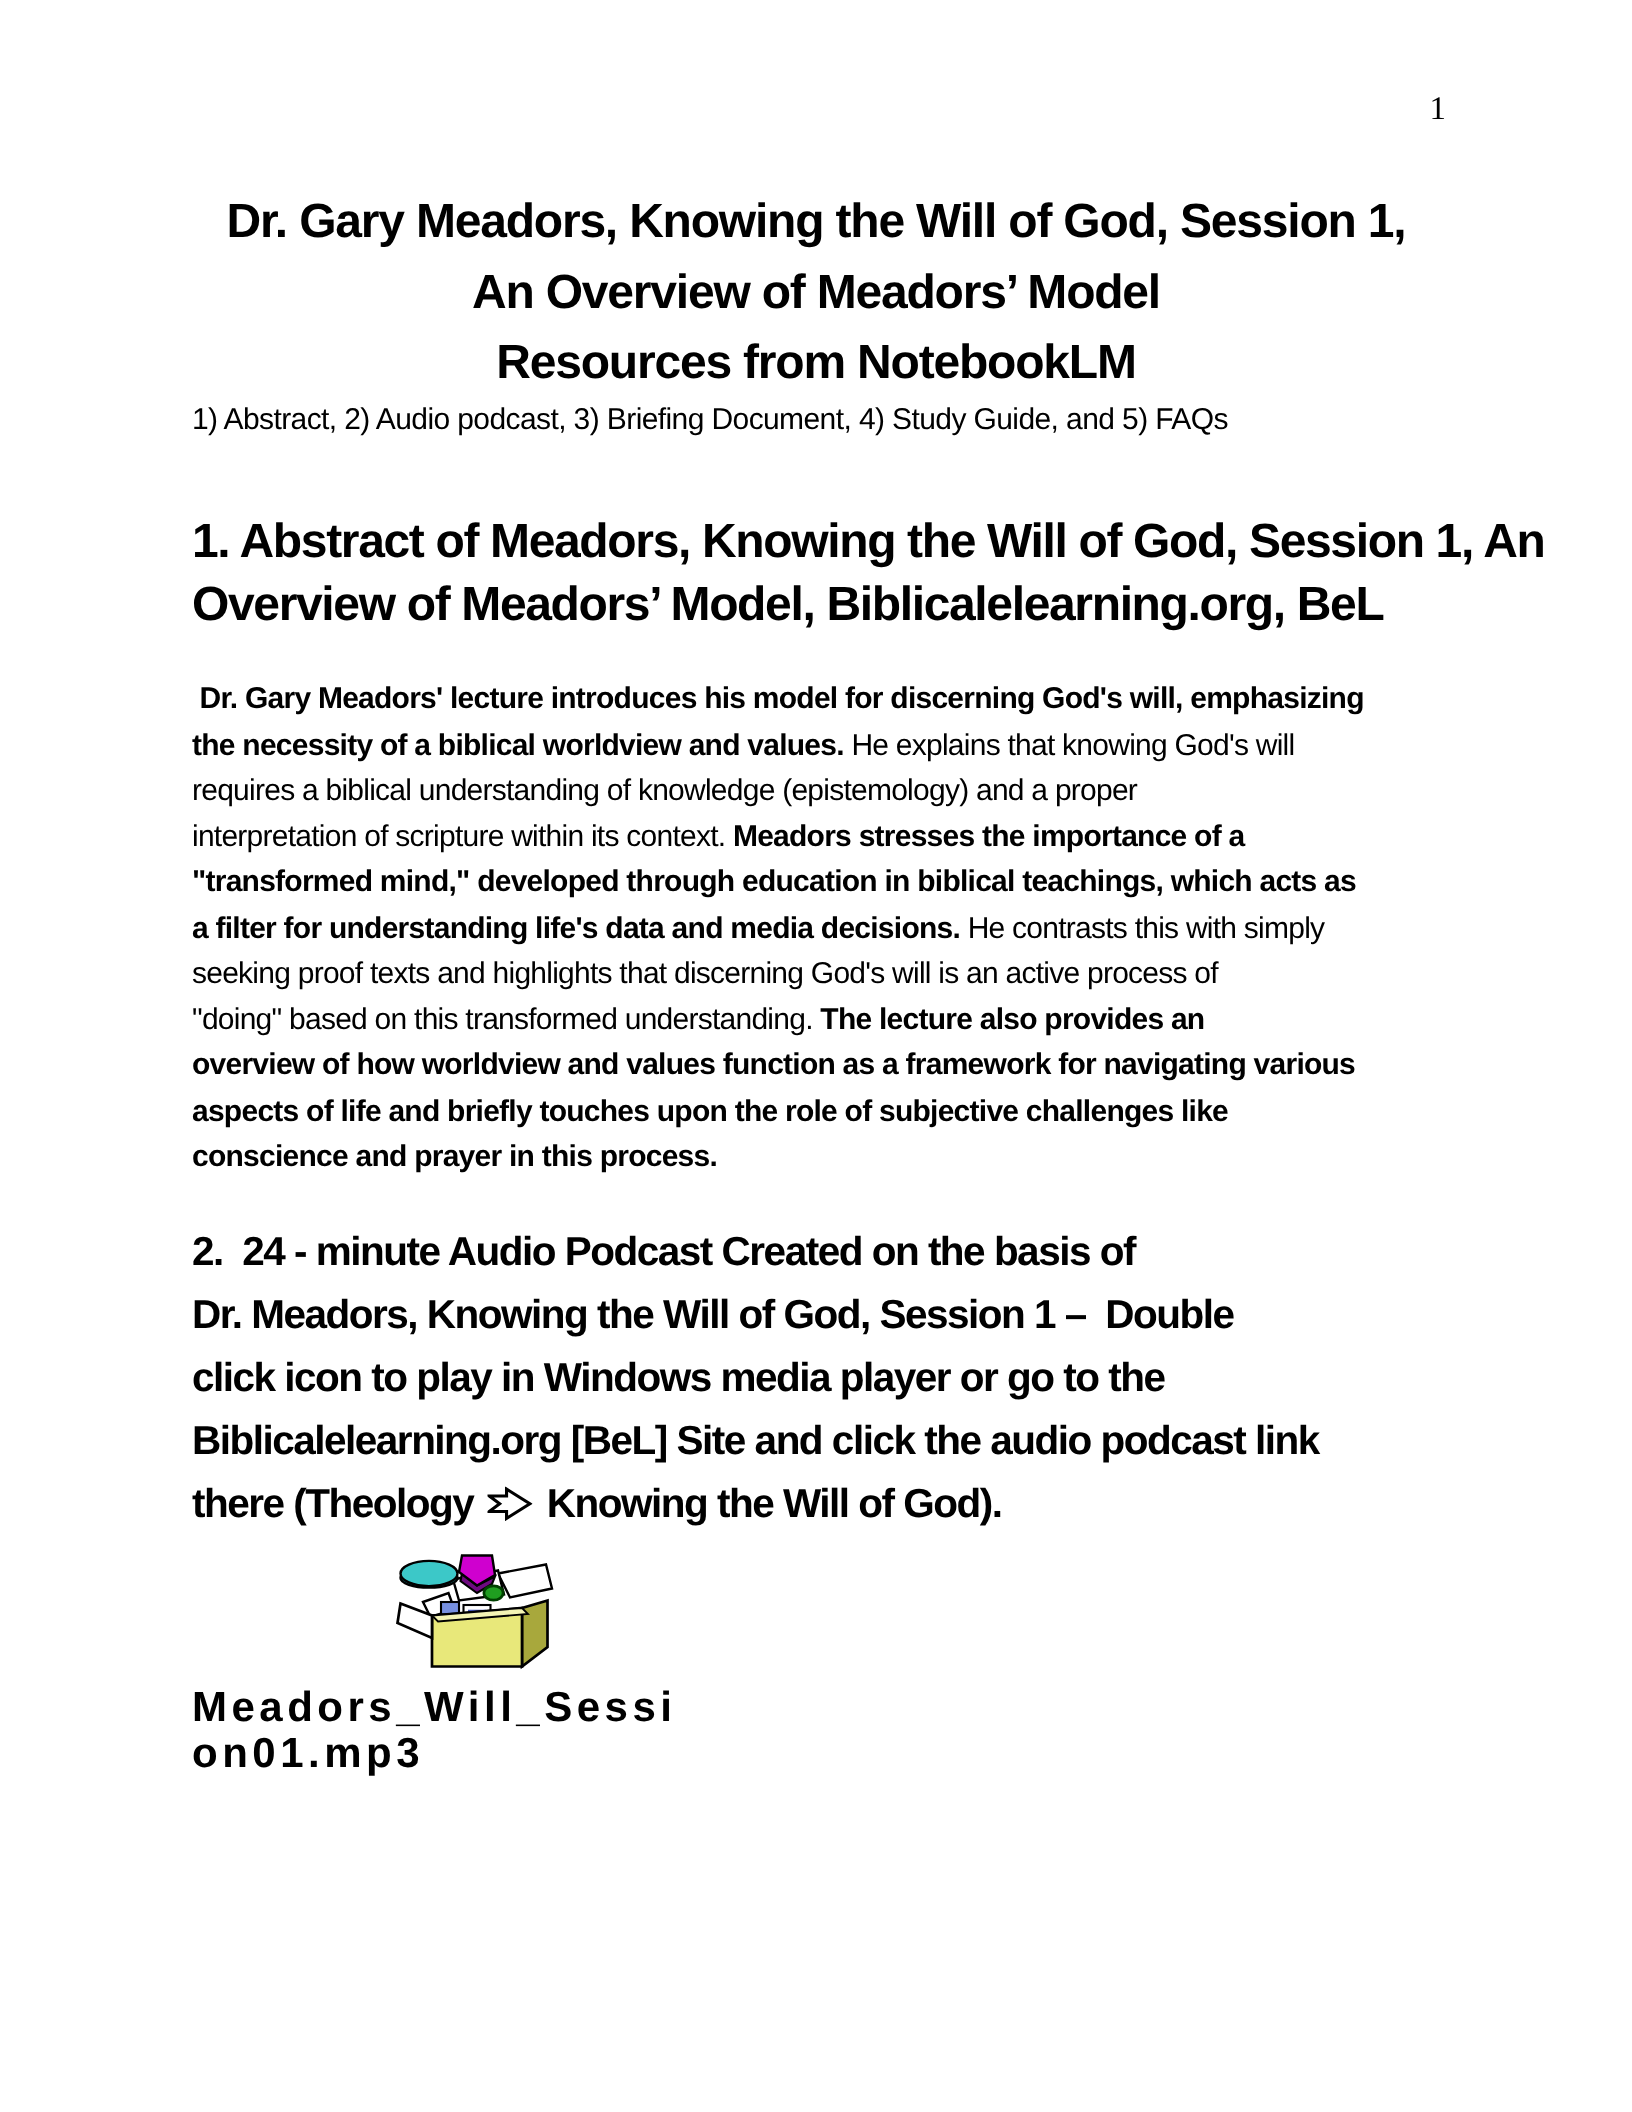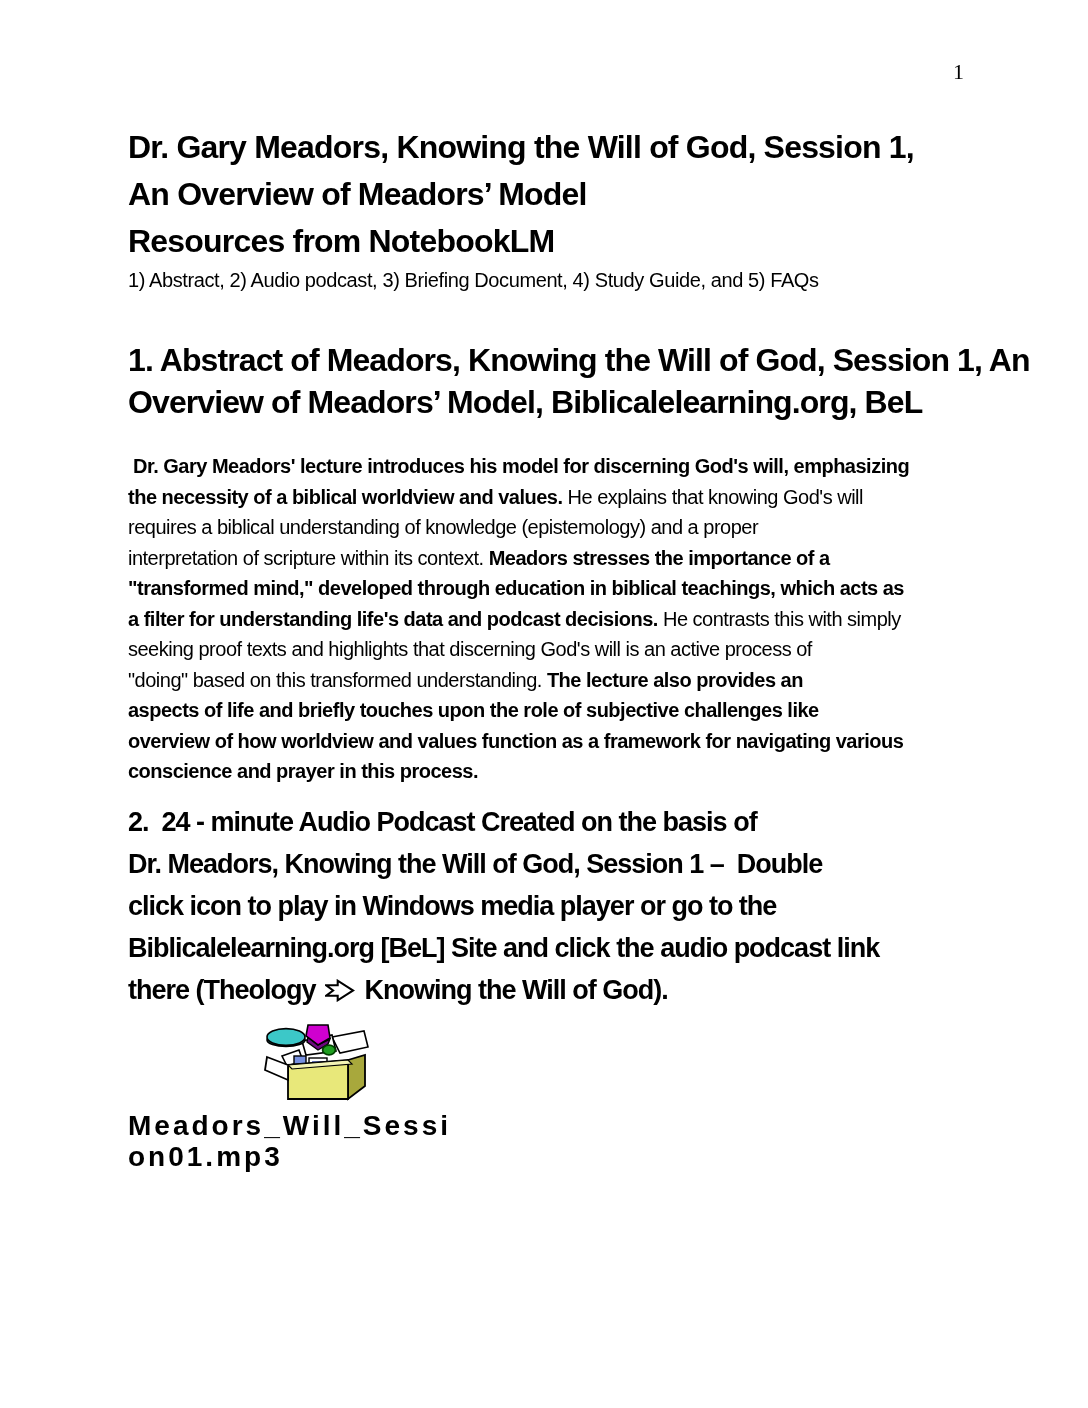--- a/index.html
+++ b/index.html
@@ -25,42 +25,42 @@
   .tline { white-space: nowrap; }
   .tline span { white-space: pre; }
   .b { font-weight: bold; }
 
   .doc-title {
     padding-top: 124px;
     font-size: 32px;
     font-weight: bold;
     line-height: 47px;
     letter-spacing: -0.8px;
-    text-align: left;
+    text-align: center;
   }
   .intro {
     font-size: 20px;
     line-height: 30px;
     letter-spacing: -0.4px;
   }
   .h1 {
     margin-top: 44px;
     font-size: 32px;
     font-weight: bold;
     line-height: 42px;
     letter-spacing: -0.9px;
   }
   .body-par {
     margin-top: 28px;
     font-size: 20px;
     line-height: 30.5px;
     letter-spacing: -0.5px;
   }
   .h2 {
-    margin-top: 14px;
+    margin-top: 26px;
     font-size: 27px;
     font-weight: bold;
     line-height: 42px;
     letter-spacing: -1px;
   }
   .arrow-icon {
     width: 30px;
     height: 23px;
     vertical-align: -3px;
     margin: 0 3px;
@@ -99,25 +99,25 @@
       <div class="tline"><span>1. Abstract of Meadors, Knowing the Will of God, Session 1, An</span></div>
       <div class="tline"><span>Overview of Meadors’ Model, Biblicalelearning.org, BeL</span></div>
     </div>
 
   <div class="body-par">
       <div class="tline"><span class="b"> Dr. Gary Meadors' lecture introduces his model for discerning God's will, emphasizing</span></div>
       <div class="tline"><span class="b">the necessity of a biblical worldview and values.</span><span> He explains that knowing God's will</span></div>
       <div class="tline"><span>requires a biblical understanding of knowledge (epistemology) and a proper</span></div>
       <div class="tline"><span>interpretation of scripture within its context. </span><span class="b">Meadors stresses the importance of a</span></div>
       <div class="tline"><span class="b">"transformed mind," developed through education in biblical teachings, which acts as</span></div>
-      <div class="tline"><span class="b">a filter for understanding life's data and podcast decisions.</span><span> He contrasts this with simply</span></div>
+      <div class="tline"><span class="b">a filter for understanding life's data and media decisions.</span><span> He contrasts this with simply</span></div>
       <div class="tline"><span>seeking proof texts and highlights that discerning God's will is an active process of</span></div>
       <div class="tline"><span>"doing" based on this transformed understanding. </span><span class="b">The lecture also provides an</span></div>
+      <div class="tline"><span class="b">overview of how worldview and values function as a framework for navigating various</span></div>
       <div class="tline"><span class="b">aspects of life and briefly touches upon the role of subjective challenges like</span></div>
-      <div class="tline"><span class="b">overview of how worldview and values function as a framework for navigating various</span></div>
       <div class="tline"><span class="b">conscience and prayer in this process.</span></div>
     </div>
 
   <div class="h2">
       <div class="tline"><span>2.  24 - minute Audio Podcast Created on the basis of</span></div>
       <div class="tline"><span>Dr. Meadors, Knowing the Will of God, Session 1 –  Double</span></div>
       <div class="tline"><span>click icon to play in Windows media player or go to the</span></div>
       <div class="tline"><span>Biblicalelearning.org [BeL] Site and click the audio podcast link</span></div>
       <div class="tline"><span>there (Theology </span><svg class="arrow-icon" viewBox="0 0 26 20" xmlns="http://www.w3.org/2000/svg">
     <path d="M1,5.5 L11,5.5 L11,1.5 L24.5,10 L11,18.5 L11,14.5 L1,14.5 L7,10 Z" fill="#ffffff" stroke="#000000" stroke-width="1.8" stroke-linejoin="miter"></path>

